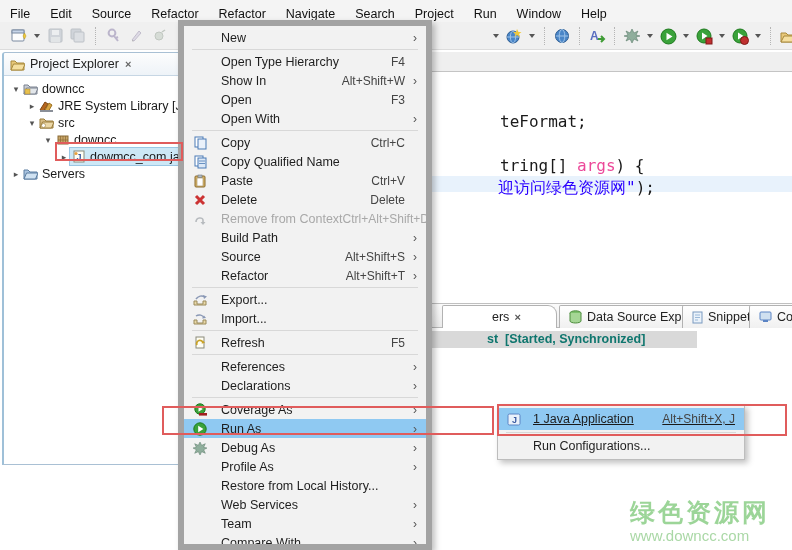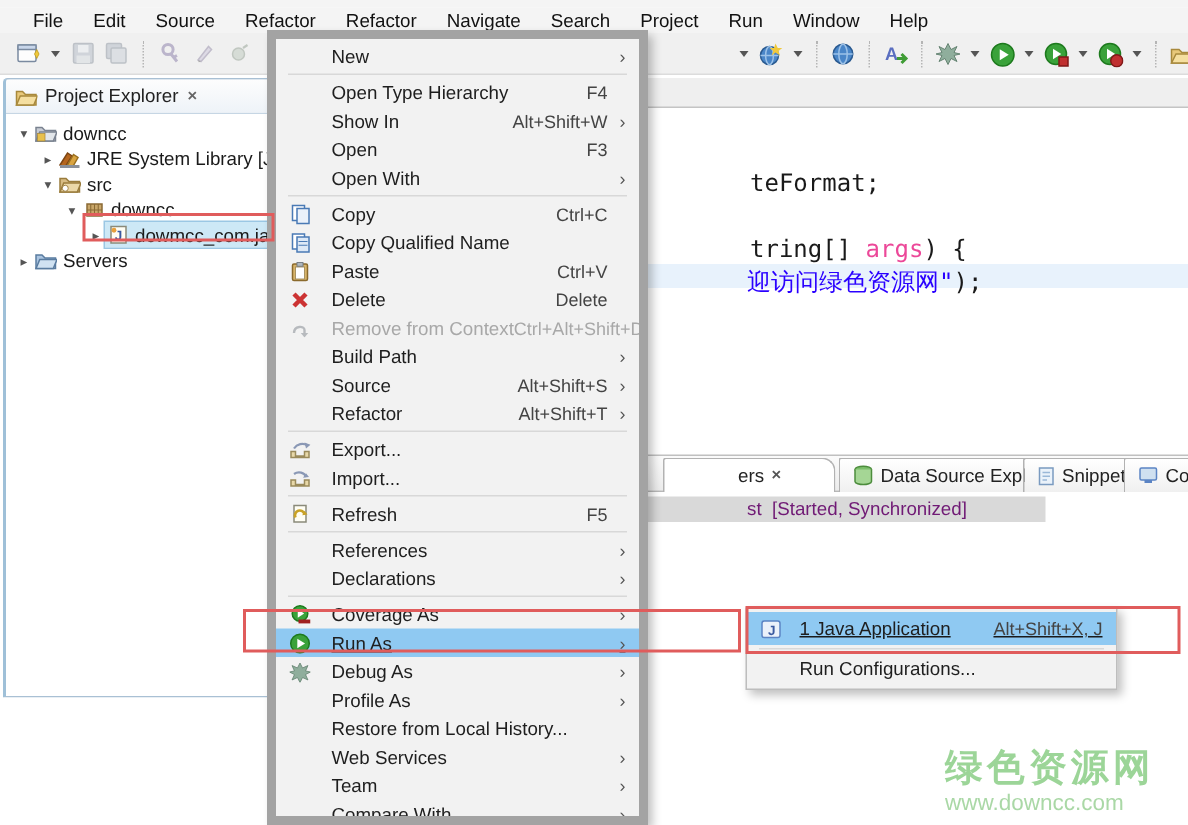--- a/index.html
+++ b/index.html
@@ -1,21 +1,21 @@
 <!DOCTYPE html>
 <html><head>
 <meta charset="utf-8">
 <style>
   * { margin:0; padding:0; box-sizing:border-box; }
   html,body { width:792px; height:550px; overflow:hidden; }
   body { font-family:"Liberation Sans", sans-serif; font-size:12px; background:#fff; position:relative; color:#1a1a1a; }
 
   
   .title-sliver { position:absolute; left:0; top:0; width:792px; height:5px; background:#f4f4f4; }
-  .menubar { position:absolute; left:0; top:5px; width:792px; height:17px; background:#f4f4f4; display:flex; align-items:center; padding-left:12px; }
+  .menubar { position:absolute; left:0; top:5px; width:792px; height:17px; background:#f4f4f4; display:flex; align-items:center; }
   .menubar .mitem { padding:0 10px; font-size:12.5px; color:#111; cursor:default; }
   .toolbar { position:absolute; left:0; top:22px; width:792px; height:28px; background:#f0f0f0; border-bottom:1px solid #dcdcdc; display:flex; align-items:center; }
   .tb-left { display:flex; align-items:center; padding-left:10px; gap:5px; }
   .tb-right { position:absolute; left:492px; top:0; height:28px; display:flex; align-items:center; gap:5px; }
   .tbtn { width:18px; height:18px; display:flex; align-items:center; justify-content:center; }
   .caret { width:0; height:0; border-left:3.5px solid transparent; border-right:3.5px solid transparent; border-top:4px solid #555; margin:0 1px; }
   .tsep { width:1px; height:18px; border-left:1px dotted #b5b5b5; margin:0 3px; }
   .dim { opacity:.45; }
 
   
@@ -39,21 +39,21 @@
   .str { color:#2a00ff; }
   .argc { color:#ec4899; }
 
   
   .bottom { position:absolute; left:186px; top:303px; width:606px; height:247px; background:#fff; z-index:1; border-top:1px solid #c0c0c0; }
   .btabs { position:absolute; left:0; top:0; width:606px; height:24px; background:linear-gradient(#fbfbfb,#ececec); border-bottom:1px solid #b9b9b9; }
   .btab { position:absolute; top:1px; height:23px; display:flex; align-items:center; gap:5px; padding:0 9px; border:1px solid #b2b2b2; border-bottom:none; border-radius:2px 9px 0 0; background:linear-gradient(#ffffff,#f0f0f0); font-size:12.5px; color:#222; white-space:nowrap; }
   .btab.active { background:#fff; }
   .btab-close { font-size:11px; color:#555; font-weight:bold; }
   .srow { position:absolute; left:1px; top:27px; width:510px; height:17px; background:#d9d9d9; }
-  .srow-text { position:absolute; left:311px; top:1px; font-size:12.5px; color:#701a75; white-space:pre; }
+  .srow-text { position:absolute; left:300px; top:1px; font-size:12.5px; color:#0f766e; white-space:pre;font-weight:bold; }
 
   
   .ctx { position:absolute; left:178px; top:20px; width:254px; height:530px; background:#f2f2f2; border:6px solid #a3a3a3; box-shadow:3px 3px 6px rgba(0,0,0,.25); z-index:10; padding-top:2px; overflow:hidden; }
   .r { display:flex; align-items:center; height:19px; padding:0 5px 0 6px; }
   .r .ic { width:20px; flex:0 0 20px; display:flex; justify-content:center; align-items:center; }
   .r .lb { flex:1; font-size:12.5px; color:#1e1e1e; padding-left:11px; white-space:nowrap; }
   .r .sc { font-size:12px; color:#444; margin-right:4px; white-space:nowrap; }
   .r .ar { width:12px; text-align:center; color:#555; font-size:12px; }
   .r.disabled .lb, .r.disabled .sc { color:#a8a8a8; }
   .r.hl { background:#8fc9f2;text-decoration:underline; }

